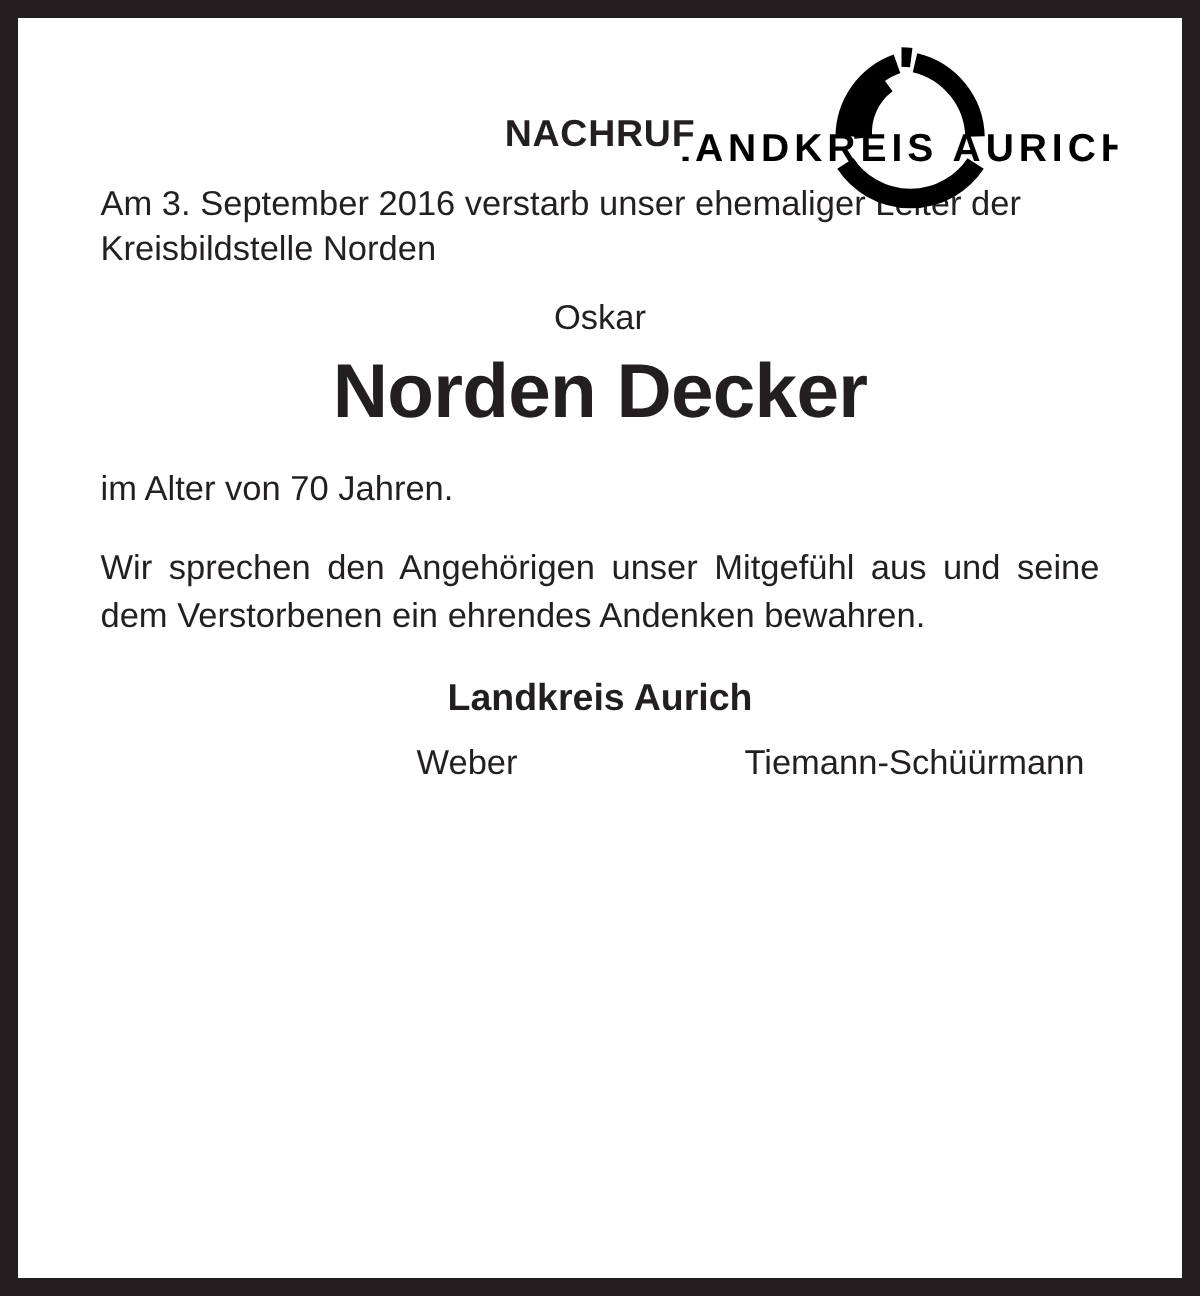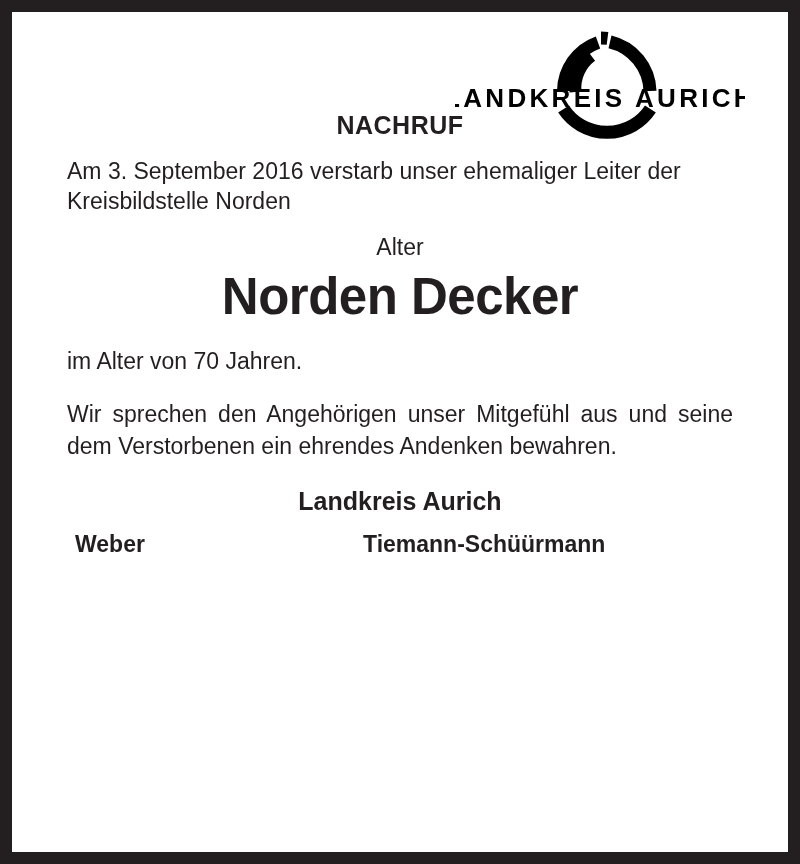--- a/index.html
+++ b/index.html
@@ -38,21 +38,21 @@
   }
   .logo svg {
     display: block;
     width: 290px;
     height: 128px;
   }
 
   
   .nachruf {
     margin: 0;
-    padding-top: 100px;
+    padding-top: 64px;
     text-align: center;
     font-size: 25px;
     font-weight: bold;
     letter-spacing: 0.5px;
     color: #231f20;
     line-height: 1.1;
   }
 
   .lead {
     margin: 16px 0 0 0;
@@ -106,25 +106,24 @@
     color: #231f20;
   }
 
   .signatures {
     margin: 12px 0 0 0;
     display: flex;
     justify-content: space-between;
     align-items: flex-start;
   }
   .sig {
-    text-align: left;
+    text-align: right;
     font-size: 23px;
     line-height: 1.45;
     color: #231f20;
-    font-weight: bold;
   }
   .sig-left  { width: 270px; margin-left: 8px; }
   .sig-right { width: 360px; margin-right: 10px; }
   .sig-name  { display: block; }
   .sig-role  { display: block; }
 </style>
 </head>
 <body>
 
 <div class="notice">
@@ -144,21 +143,21 @@
           <path d="M 108.6 93 A 52 52 0 0 0 195.4 93" stroke-width="13" stroke-linecap="butt"></path>
         </g>
         <text x="145" y="91" text-anchor="middle" font-family="Liberation Sans, sans-serif" font-size="26" font-weight="bold" letter-spacing="3.3" fill="#000000">LANDKREIS AURICH</text>
       </svg>
     </div>
 
     <h1 class="nachruf">NACHRUF</h1>
 
     <p class="lead">Am 3. September 2016 verstarb unser ehemaliger Leiter der Kreisbildstelle Norden</p>
 
-    <p class="herr">Alter</p>
+    <p class="herr">Oskar</p>
     <p class="name">Norden Decker</p>
     <p class="age">im Alter von 70 Jahren.</p>
 
     <p class="para">Wir sprechen den Angehörigen unser Mitgefühl aus und seine dem Verstorbenen ein ehrendes Andenken bewahren.</p>
 
     <p class="org">Landkreis Aurich</p>
 
     <div class="signatures">
       <div class="sig sig-left">
         <span class="sig-name">Weber</span>

